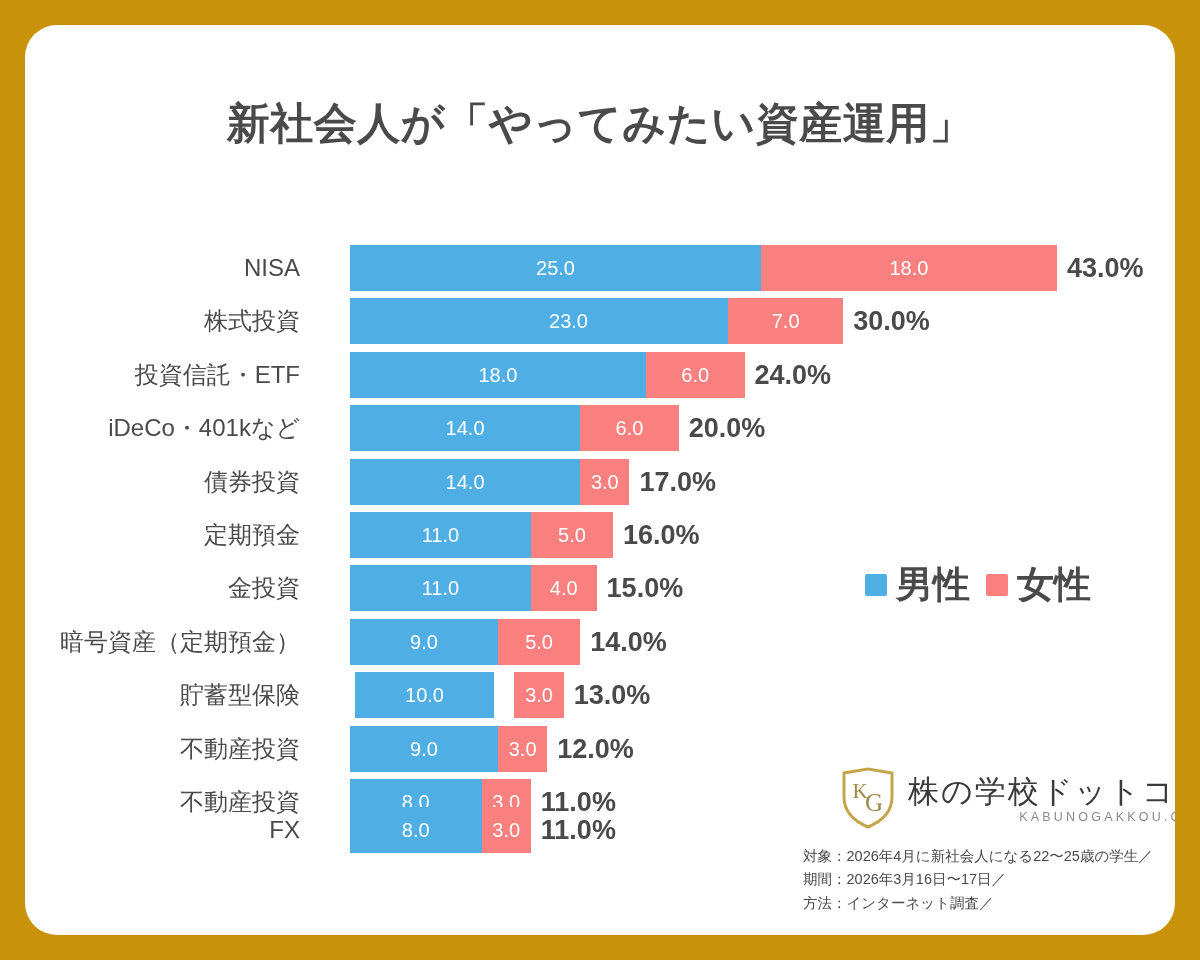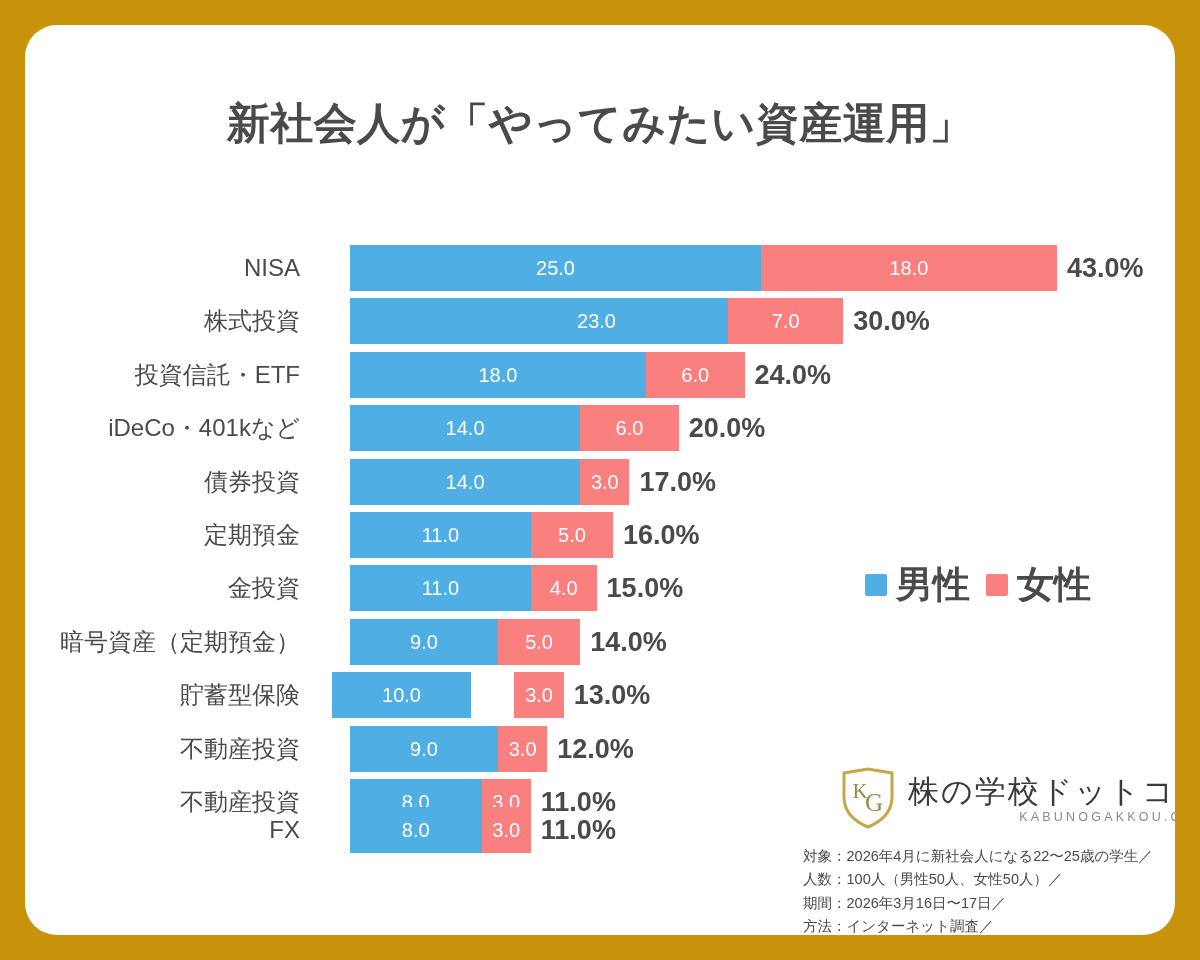--- a/index.html
+++ b/index.html
@@ -186,21 +186,21 @@
           <div class="cat-label">NISA</div>
           <div class="bar-wrap" style="left: 300px;">
             <div class="seg seg-male" style="left: 25px; width: 411px;">25.0</div>
             <div class="seg seg-female" style="left: 436px; width: 295.92px;">18.0</div>
             <div class="total" style="left: 741.92px;">43.0%</div>
           </div>
         </div>
         <div class="row" style="top: 273.4px;">
           <div class="cat-label">株式投資</div>
           <div class="bar-wrap" style="left: 300px;">
-            <div class="seg seg-male" style="left: 25px; width: 437px; padding-left: 28px;">23.0</div>
+            <div class="seg seg-male" style="left: 25px; width: 437px;">23.0</div>
             <div class="seg seg-female" style="left: 403.12px; width: 115.08px;">7.0</div>
             <div class="total" style="left: 528.2px;">30.0%</div>
           </div>
         </div>
         <div class="row" style="top: 326.8px;">
           <div class="cat-label">投資信託・ETF</div>
           <div class="bar-wrap" style="left: 300px;">
             <div class="seg seg-male" style="left: 25px; width: 295.92px;">18.0</div>
             <div class="seg seg-female" style="left: 320.92px; width: 98.64px;">6.0</div>
             <div class="total" style="left: 429.56px;">24.0%</div>
@@ -242,21 +242,21 @@
           <div class="cat-label">暗号資産（定期預金）</div>
           <div class="bar-wrap" style="left: 300px;">
             <div class="seg seg-male" style="left: 25px; width: 147.96px;">9.0</div>
             <div class="seg seg-female" style="left: 172.96px; width: 82.2px;">5.0</div>
             <div class="total" style="left: 265.16px;">14.0%</div>
           </div>
         </div>
         <div class="row" style="top: 647.2px;">
           <div class="cat-label">貯蓄型保険</div>
           <div class="bar-wrap" style="left: 300px;">
-            <div class="seg seg-male" style="left: 7px; width: 139px;">10.0</div>
+            <div class="seg seg-male" style="left: 30px; width: 139px;">10.0</div>
             <div class="seg seg-female" style="left: 189.4px; width: 49.32px;">3.0</div>
             <div class="total" style="left: 248.72px;">13.0%</div>
           </div>
         </div>
         <div class="row" style="top: 700.6px;">
           <div class="cat-label">不動産投資</div>
           <div class="bar-wrap" style="left: 300px;">
             <div class="seg seg-male" style="left: 25px; width: 147.96px;">9.0</div>
             <div class="seg seg-female" style="left: 172.96px; width: 49.32px;">3.0</div>
             <div class="total" style="left: 232.28px;">12.0%</div>
@@ -300,19 +300,18 @@
         </svg>
       </span>
       <span id="logo-wordmark">
         <span id="logo-jp">株の学校ドットコム</span>
         <span id="logo-en">KABUNOGAKKOU.COM</span>
       </span>
     </div>
 
     <div id="footnote">
         <div>対象：2026年4月に新社会人になる22〜25歳の学生／</div>
-        <div>人数：100人（男性50人、女性50人）／</div>
         <div>期間：2026年3月16日〜17日／</div>
         <div>方法：インターネット調査／</div>
       </div>
 
   </div>
 </div>
 
 </body></html>

